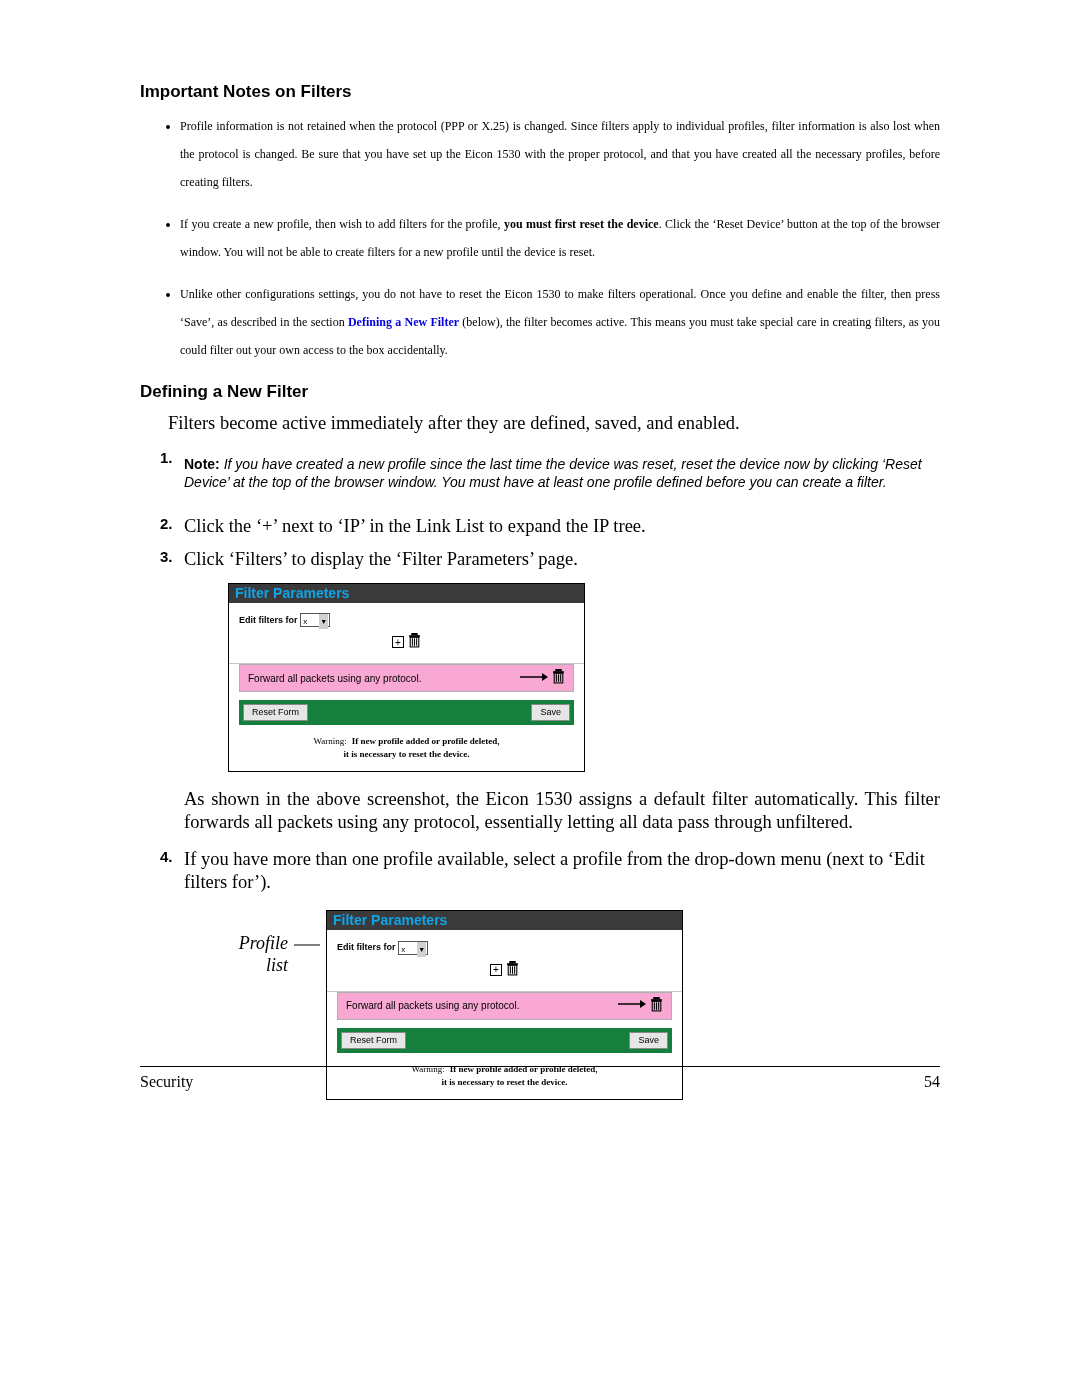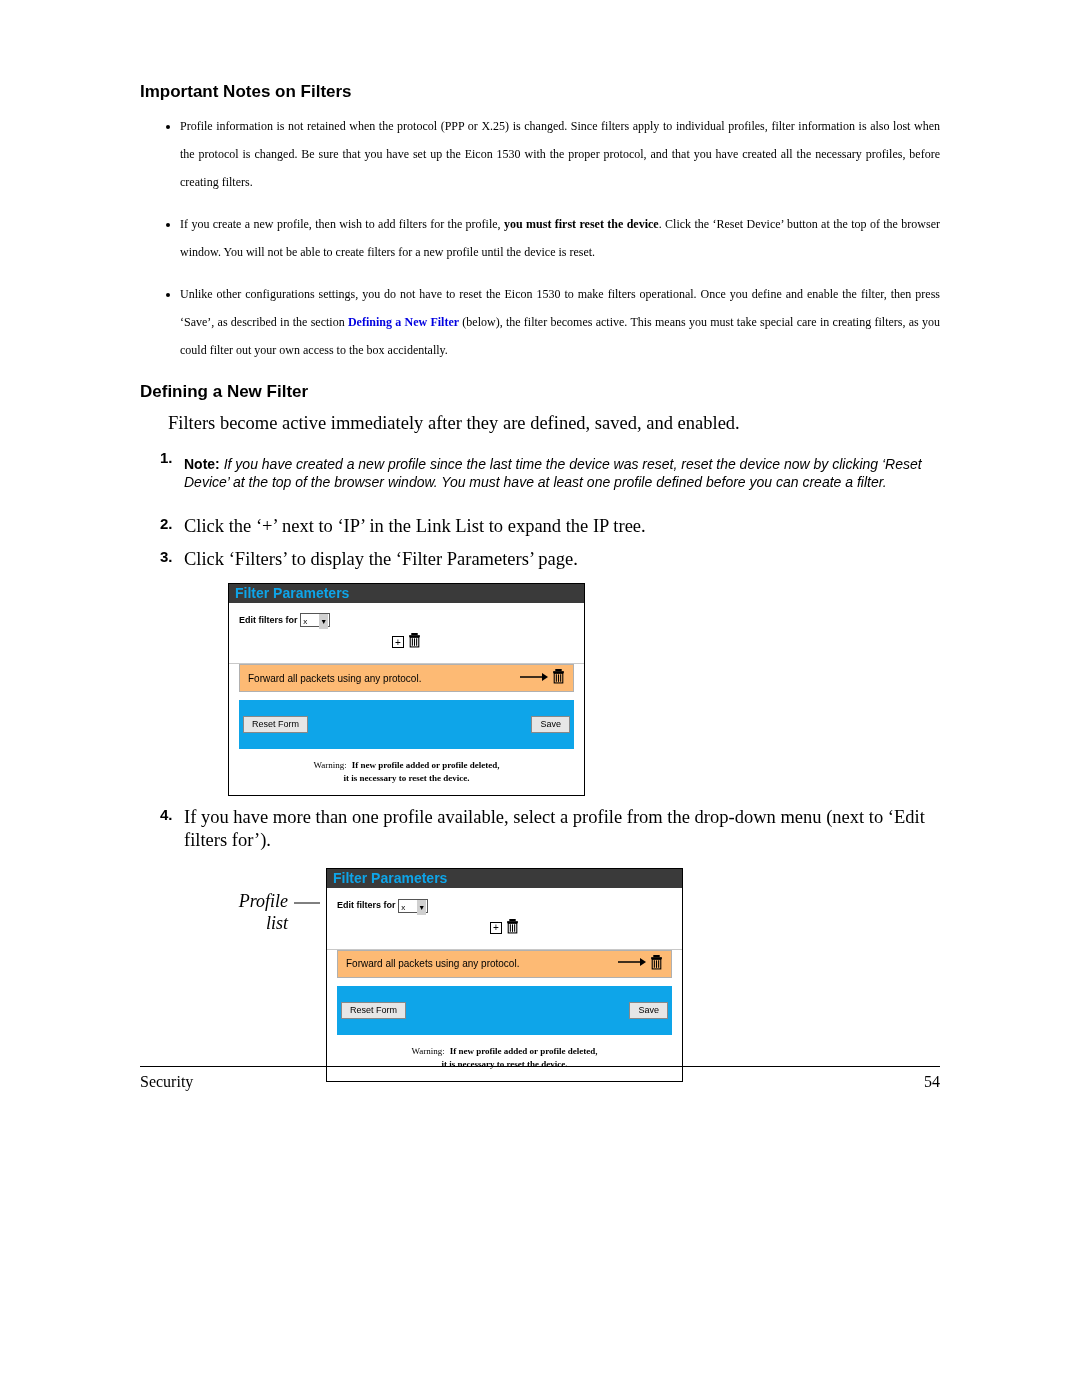--- a/index.html
+++ b/index.html
@@ -32,24 +32,24 @@
   .panel .title{background:#3a3a3a;color:#0ea5e9;font-weight:bold;font-size:14px;padding:3px 6px;}
   .panel .sec{padding:10px 10px 4px 10px;position:relative;}
   .panel .sec-edit{border-bottom:1px solid #c8c8c8;padding-bottom:6px;}
   .panel .sec-edit label{font-weight:bold;font-size:9px;}
   .sel{display:inline-block;border:1px solid #555;background:#fff;height:12px;position:relative;width:28px;vertical-align:middle;}
   .sel::after{content:"▼";position:absolute;right:1px;top:0;font-size:7px;color:#000;background:#d0d0d0;padding:1px 1px;}
   .sel .v{font-size:8px;padding-left:2px;}
   .tree{display:flex;align-items:center;justify-content:center;padding:6px 0;gap:4px;}
   .plusbox{width:10px;height:10px;border:1px solid #000;display:flex;align-items:center;justify-content:center;font-size:10px;line-height:9px;}
   .trash svg{width:13px;height:15px;}
-  .rowtbl{display:flex;align-items:center;background:#fdba74;border:1px solid #b0b0b0;margin:0 10px;padding:4px 8px;font-size:10px;}
+  .rowtbl{display:flex;align-items:center;background:#f9a8d4;border:1px solid #b0b0b0;margin:0 10px;padding:4px 8px;font-size:10px;}
   .rowtbl .txt{flex:1;}
   .arrow{width:36px;text-align:center;}
-  .bgbar{background:#0ea5e9;margin:8px 10px 6px 10px;padding:16px 4px;display:flex;align-items:center;gap:4px;}
+  .bgbar{background:#15803d;margin:8px 10px 6px 10px;padding:4px 4px;display:flex;align-items:center;gap:4px;}
   .btn{border:1px solid #888;background:#e6e6e6;color:#000;font-size:9px;padding:1px 8px;display:inline-block;}
   .warn{text-align:center;font-size:9px;padding:4px 0 10px 0;}
   .warn .w1{font-family:"Times New Roman",serif;}
   .warn .w2{font-weight:bold;font-family:"Times New Roman",serif;}
   .fig{padding-left:44px;}
   .fig2-wrap{display:flex;align-items:flex-start;gap:6px;padding-left:44px;margin-top:4px;}
   .caption{font-family:Liberation Serif, serif;font-style:italic;font-size:18px;text-align:right;width:60px;padding-top:34px;line-height:22px;}
   .leader svg{display:block;}
   .footer{position:absolute;bottom:40px;left:140px;right:140px;border-top:1px solid #000;padding-top:6px;display:flex;justify-content:space-between;font-size:16px;font-family:"Times New Roman",serif;align-items:center;}
 </style>
@@ -136,20 +136,21 @@
             <span style="flex:1"></span>
             <span class="btn">Save</span>
           </div>
           <div class="warn">
             <span class="w1">Warning:</span>&nbsp;&nbsp;<span class="w2">If new profile added or profile deleted,</span><br>
             <span class="w2">it is necessary to reset the device.</span>
           </div>
         </div>
       </div>
 
+      <div class="para">As shown in the above screenshot, the Eicon 1530 assigns a default filter automatically. This filter forwards all packets using any protocol, essentially letting all data pass through unfiltered.</div>
     </div>
   </div>
 
   <div class="step">
     <div class="num">4.</div>
     <div class="body">
       <div>If you have more than one profile available, select a profile from the drop-down menu (next to ‘Edit filters for’).</div>
 
       <div class="fig2-wrap">
         <div class="caption">Profile list</div>

